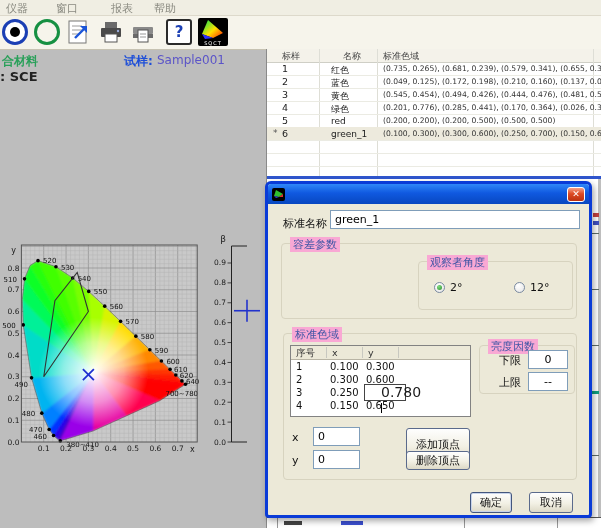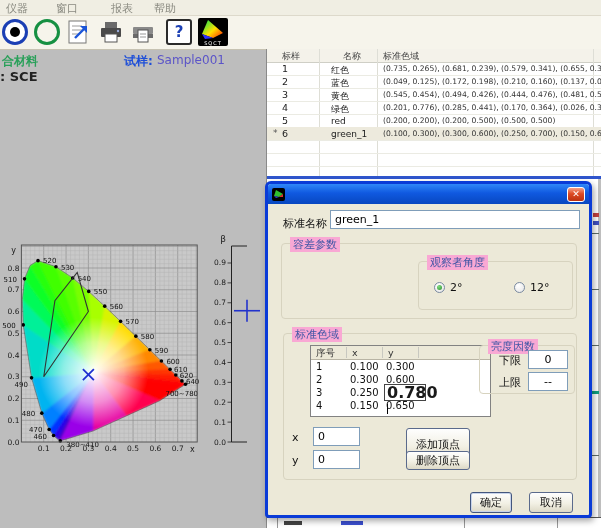--- a/index.html
+++ b/index.html
@@ -55,26 +55,26 @@
   .combo{position:absolute;box-sizing:border-box;border:1px solid #7f9db9;background:#fff;}
   .combo .val{position:absolute;left:4px;top:2px;font-size:11px;}
   .combo .cbtn{position:absolute;right:0;top:0;bottom:0;width:16px;border-left:1px solid #96b2e8;
                background:linear-gradient(180deg,#e8f0fd,#bcd2f8 50%,#90b0ee);}
   .combo .car{position:absolute;left:4px;top:7px;width:0;height:0;border-left:4px solid transparent;
               border-right:4px solid transparent;border-top:4px solid #234fa8;}
   .radio{position:absolute;width:11px;height:11px;border-radius:50%;border:1px solid #7a8aa0;box-sizing:border-box;
          background:radial-gradient(circle at 35% 30%,#fff,#e4e4e4);}
   .radio.sel::after{content:'';position:absolute;left:2px;top:2px;width:5px;height:5px;border-radius:50%;
          background:radial-gradient(circle at 35% 30%,#7fdc7f,#2f8f2f);}
-  .vtable{position:absolute;box-sizing:border-box;border:1px solid #828282;background:#fff;margin-left:20px;}
+  .vtable{position:absolute;box-sizing:border-box;border:1px solid #828282;background:#fff;}
   .vthead{position:absolute;left:0;top:0;right:0;height:13px;background:#ece9d8;border-bottom:1px solid #b8b4a4;}
   .vhcell{position:absolute;top:1px;font-size:9.5px;color:#333;}
   .vsep{position:absolute;top:1px;height:11px;width:1px;background:#c8c8c0;}
   .vcell{position:absolute;font-size:10px;color:#111;}
-  .editbox{position:absolute;box-sizing:border-box;border:1px solid #444;background:#fff;font-size:16px;padding-left:2px;font-weight:bold;}
+  .editbox{position:absolute;box-sizing:border-box;border:1px solid #444;background:#fff;font-size:14px;padding-left:16px;}
   .caret{display:inline-block;width:1px;height:10px;background:#000;vertical-align:-1px;}
   .xpbtn{position:absolute;box-sizing:border-box;border:1px solid #5a6a8c;border-radius:3px;
          background:linear-gradient(180deg,#fefefe,#f2f0e4 55%,#ddd9c6);font-size:11px;text-align:center;
          color:#111;}
   .mainbtn{border:1px solid #43567e;box-shadow:inset 0 0 0 1px #c8d4ea;}
   .flex-center{display:flex;align-items:center;justify-content:center;}
   svg{font-family:"DejaVu Sans",sans-serif;}
 </style>
 </head>
 <body>

